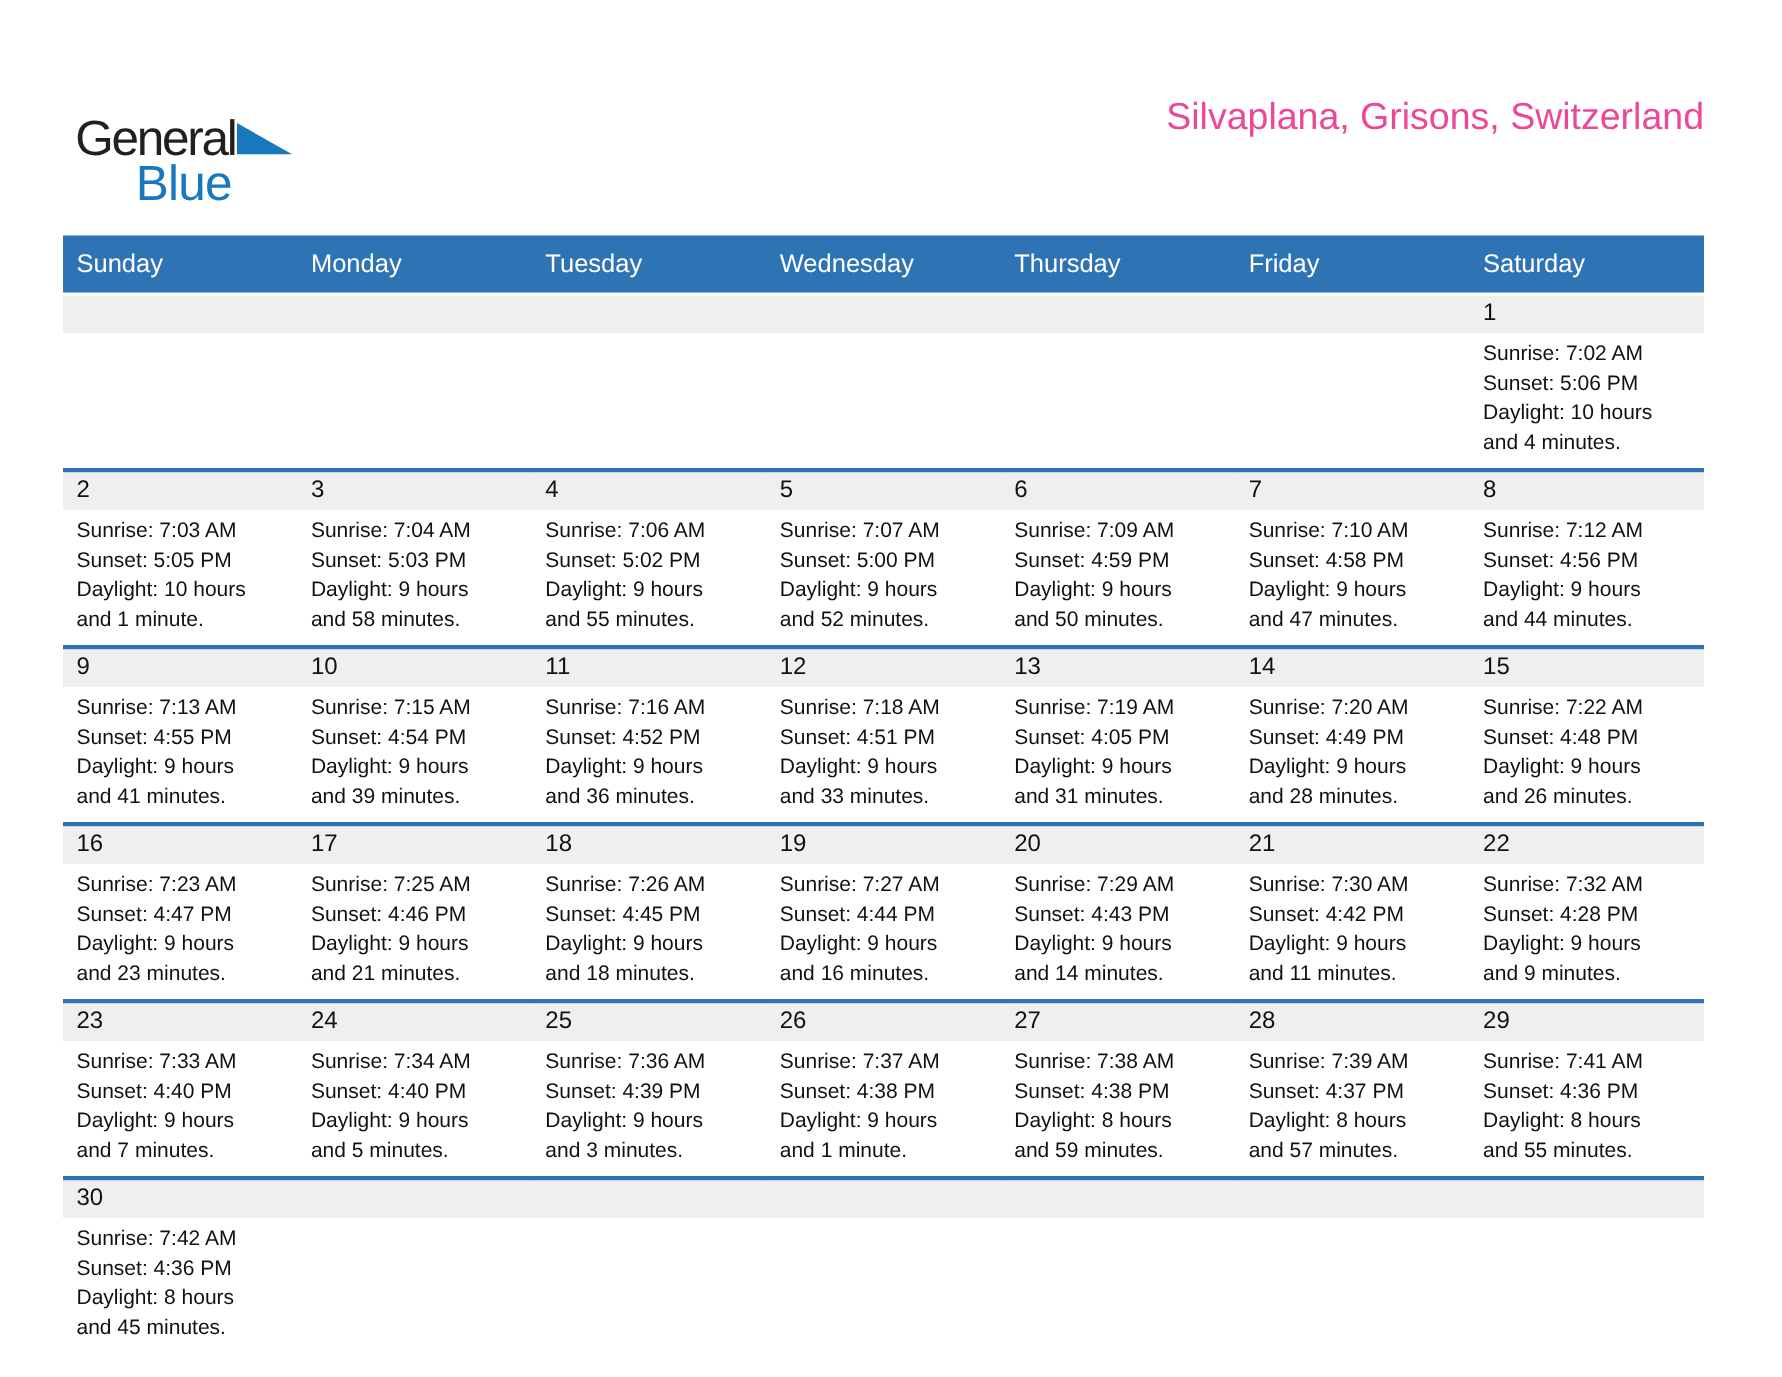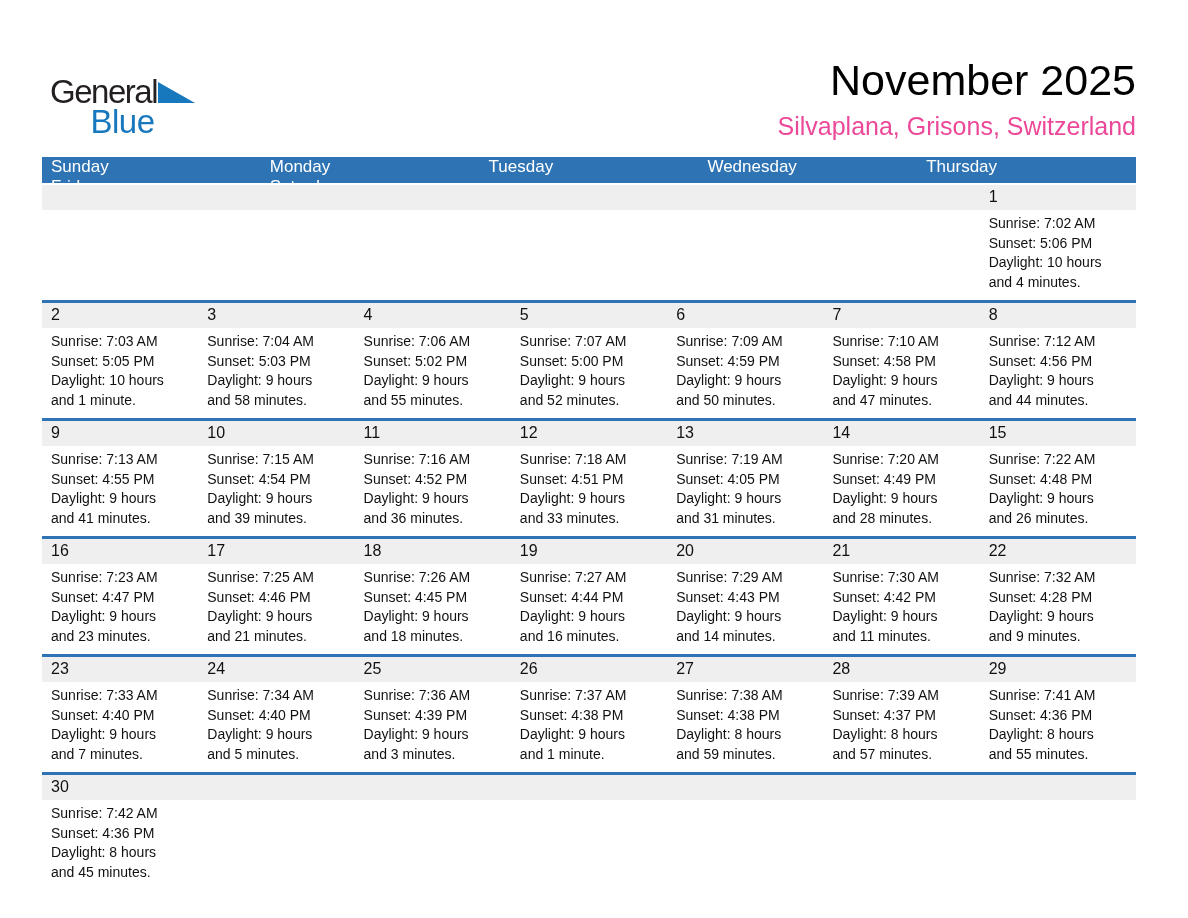--- a/index.html
+++ b/index.html
@@ -34,22 +34,22 @@
   }
 
   
   .title-block { position: absolute; right: 52px; top: 56px; text-align: right; }
   .title { font-size: 43px; line-height: 48px; color: #000; }
   .subtitle { font-size: 25px; line-height: 30px; margin-top: 7px; color: #ec4899; }
 
   
   .calendar { position: absolute; left: 42px; top: 157px; width: 1094px; }
   .weekdays {
-    display: grid; grid-template-columns: repeat(5, 1fr);
-    background: var(--header-blue); height: 26px; align-items: center;
+    display: grid; grid-template-columns: repeat(7, 1fr);
+    background: var(--header-blue); height: 38px; align-items: center;
   }
   .weekday { color: #ffffff; font-size: 17px; padding-left: 9px; }
 
   .week {
     display: grid; grid-template-columns: repeat(7, 1fr);
     border-top: 3px solid var(--line-blue);
   }
   .week.first { border-top: none; margin-top: 2px; }
   .day-cell { min-height: 106px; }
   .day-num {
@@ -68,21 +68,20 @@
     <div class="logo-row">
       <span class="logo-general">General</span>
       <svg class="logo-triangle" width="37" height="21" viewBox="0 0 37 21">
         <polygon points="0,0 37,21 0,21" fill="#1878BE"></polygon>
       </svg>
     </div>
     <div class="logo-blue">Blue</div>
   </div>
 
   <div class="title-block">
-    <div class="title">November 2025</div>
     <div class="subtitle">Silvaplana, Grisons, Switzerland</div>
   </div>
 
   <div class="calendar">
     <div class="weekdays" id="weekday-row">
         <div class="weekday">Sunday</div>
         <div class="weekday">Monday</div>
         <div class="weekday">Tuesday</div>
         <div class="weekday">Wednesday</div>
         <div class="weekday">Thursday</div>

